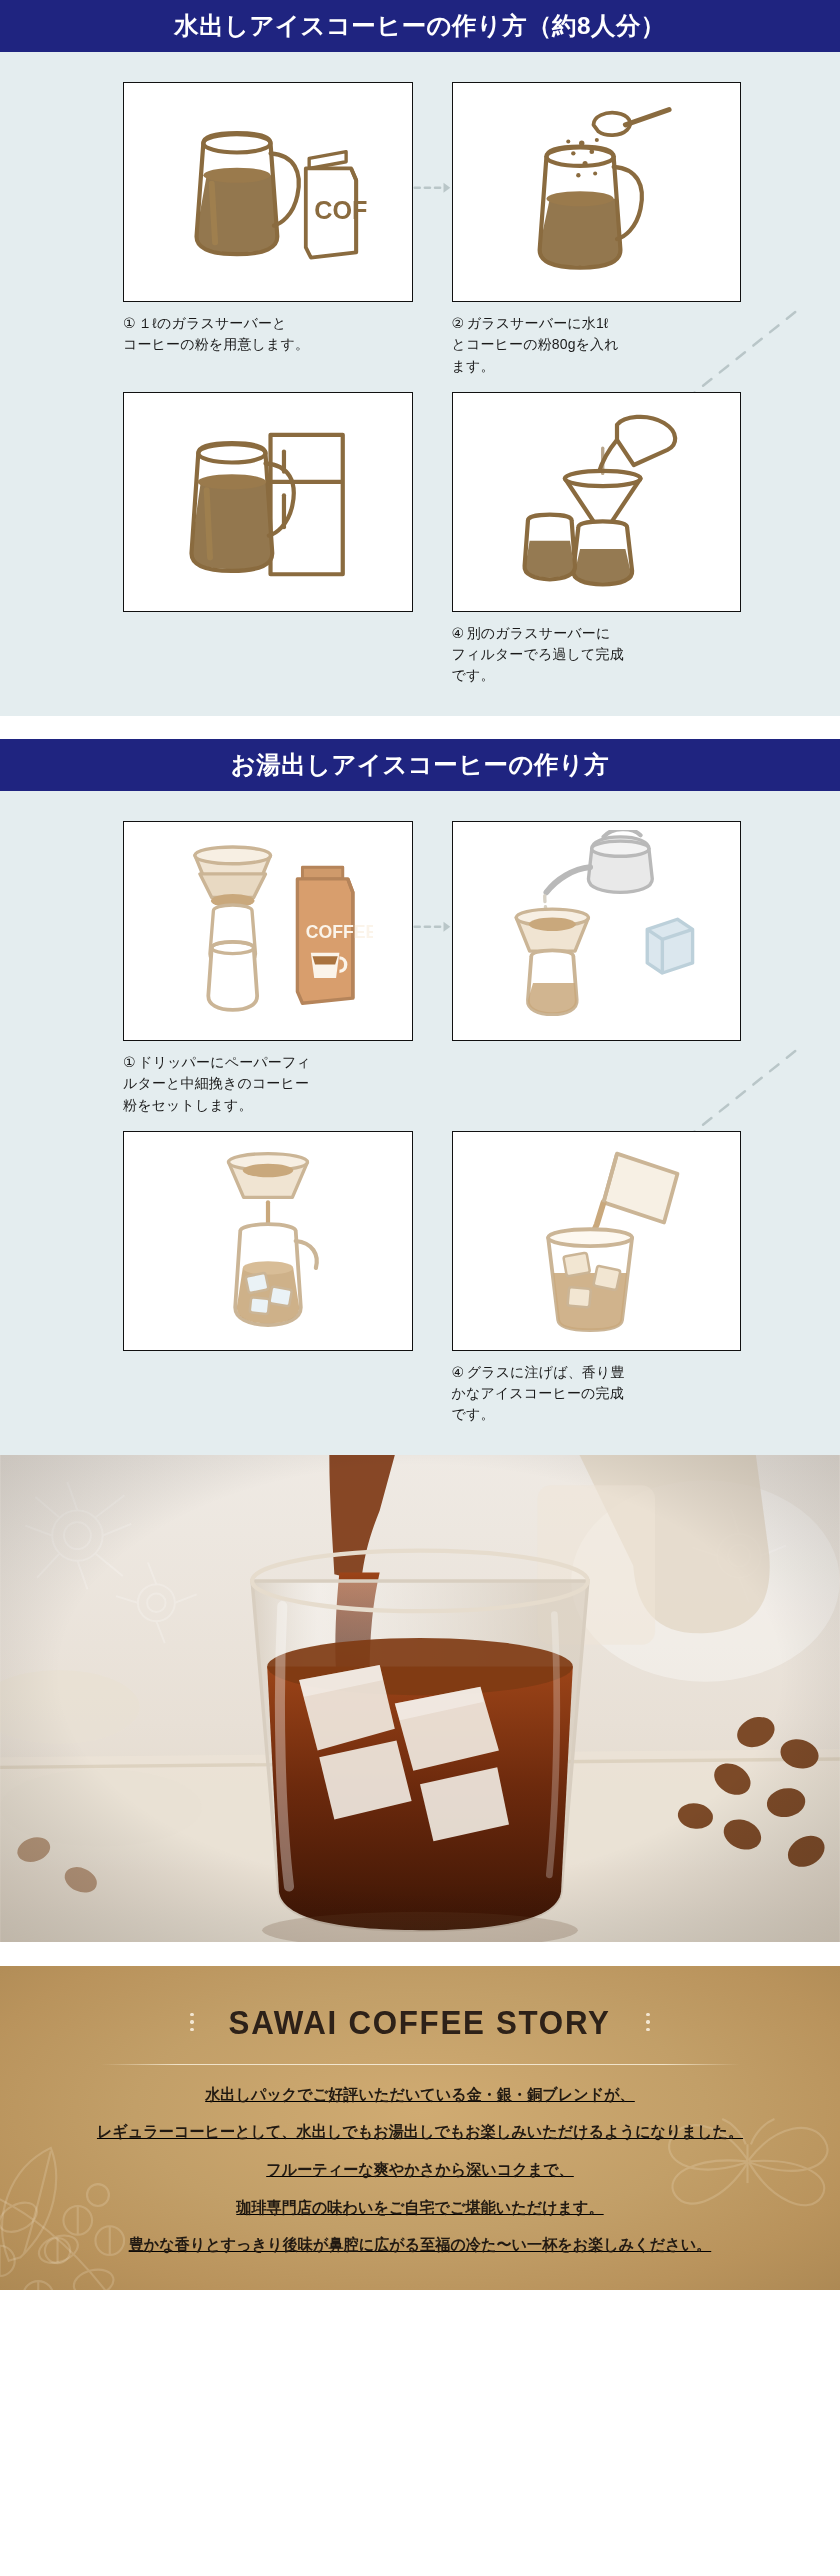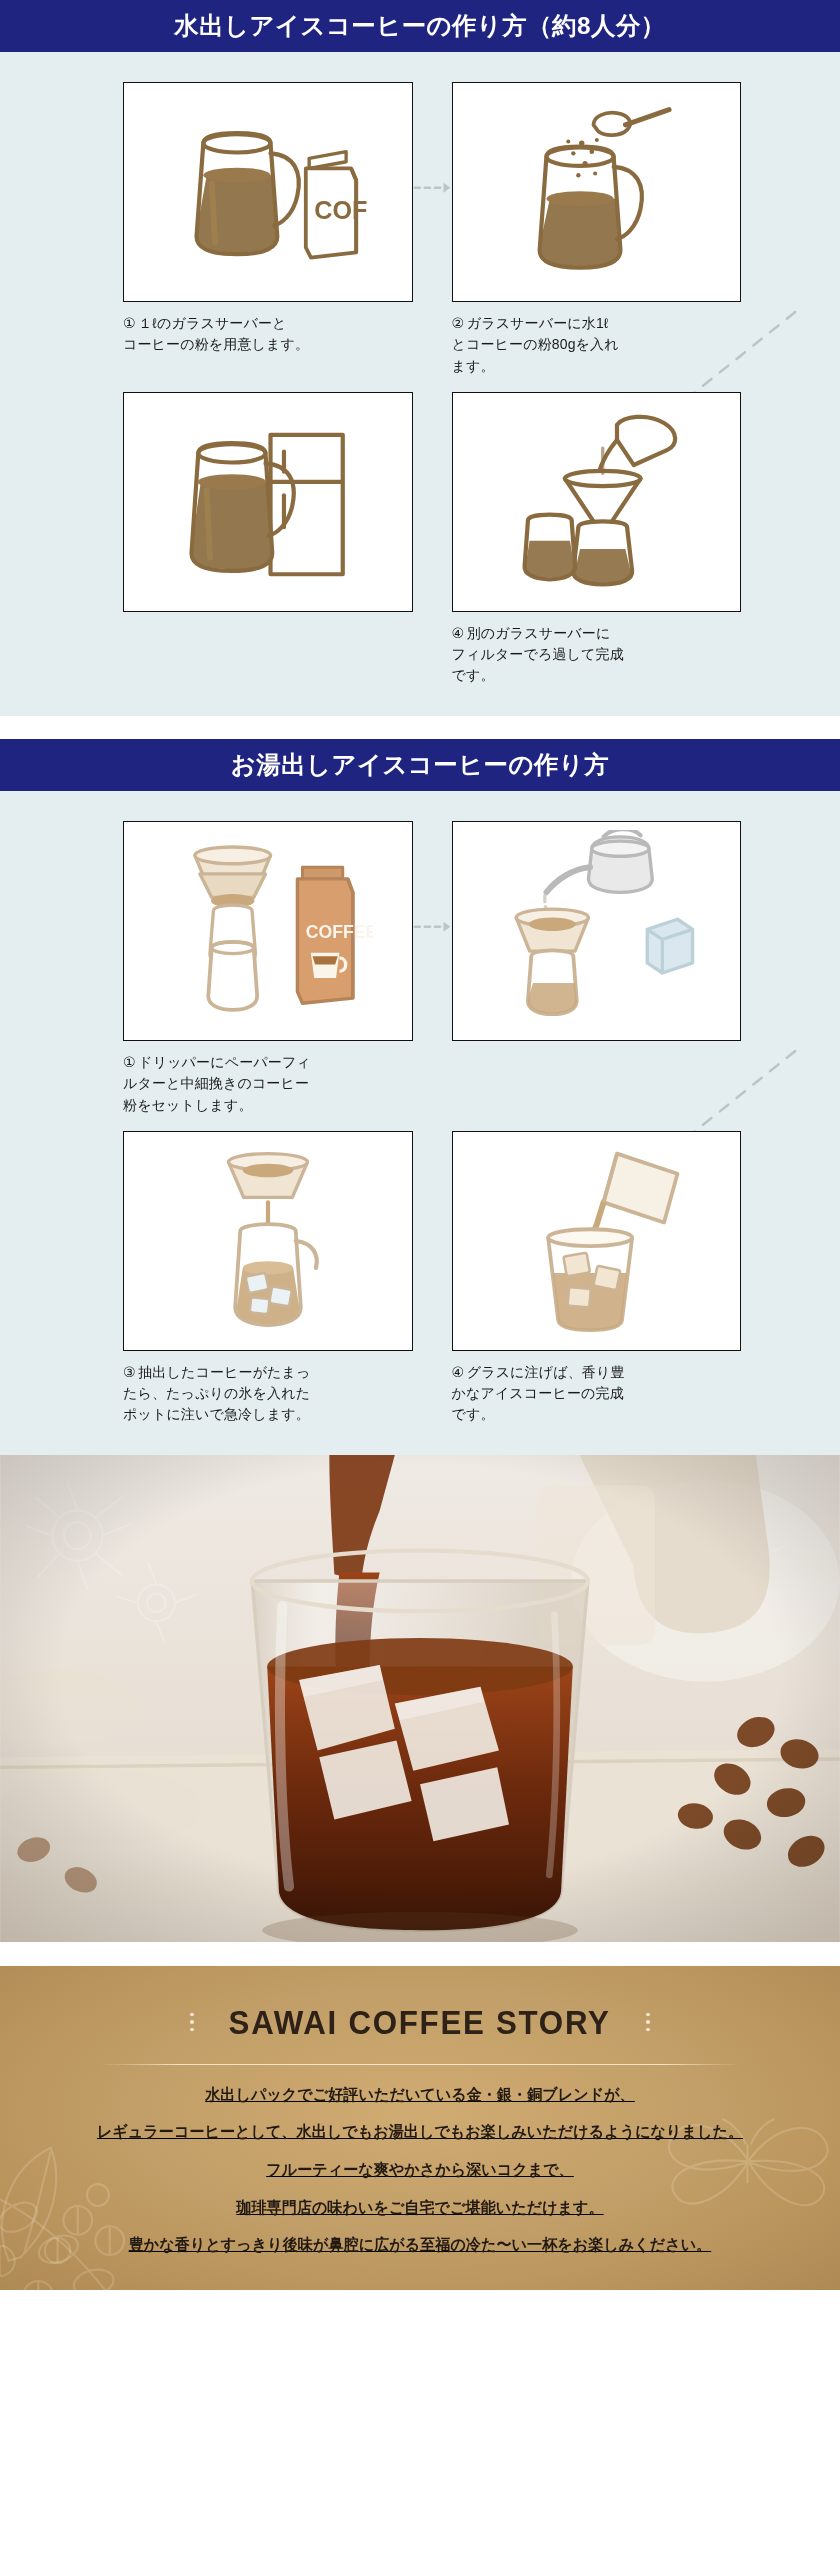--- a/index.html
+++ b/index.html
@@ -344,25 +344,20 @@
             <path d="M92 108 C92 104 104 100 125 100 C146 100 158 104 158 108 L164 198 C165 212 148 220 125 220 C102 220 85 212 86 198 Z" fill="#ffffff" stroke="#cbb596" stroke-width="4.5" stroke-linejoin="round"></path>
             <path d="M95 152 L155 152 L162 198 C163 211 148 218 125 218 C102 218 87 211 88 198 Z" fill="#c9a87c" opacity="0.9"></path>
             <ellipse cx="125" cy="152" rx="30" ry="8" fill="#d8bd97"></ellipse>
             <g fill="#eaf2f6" stroke="#cbb596" stroke-width="3">
               <rect x="100" y="160" width="24" height="20" rx="3" transform="rotate(-12 112 170)"></rect>
               <rect x="128" y="176" width="24" height="20" rx="3" transform="rotate(10 140 186)"></rect>
               <rect x="104" y="188" width="22" height="18" rx="3" transform="rotate(6 115 197)"></rect>
             </g>
             <path d="M158 120 C178 122 186 136 182 152" fill="none" stroke="#cbb596" stroke-width="5" stroke-linecap="round"></path>
           </svg>
-        </div>
-        <div class="caption">
-          <span class="num">③</span><span>抽出したコーヒーがたまっ</span><br>
-          <span>たら、たっぷりの氷を入れた</span><br>
-          <span>ポットに注いで急冷します。</span>
         </div>
       </div>
 
       <div class="step">
         <div class="panel">
           <svg width="210" height="202" viewBox="0 0 250 240">
             <path d="M150 16 L222 40 L206 98 L134 74 Z" fill="#f7f0e4" stroke="#cbb596" stroke-width="4.5" stroke-linejoin="round"></path>
             <path d="M134 74 L126 100 C120 116 112 126 106 132" fill="none" stroke="#c9a87c" stroke-width="7" stroke-linecap="round"></path>
             <path d="M150 16 L134 74" fill="none" stroke="#cbb596" stroke-width="4.5"></path>
             <path d="M104 126 C104 140 102 152 100 160" stroke="#b08a5a" stroke-width="8" fill="none" stroke-linecap="round"></path>

